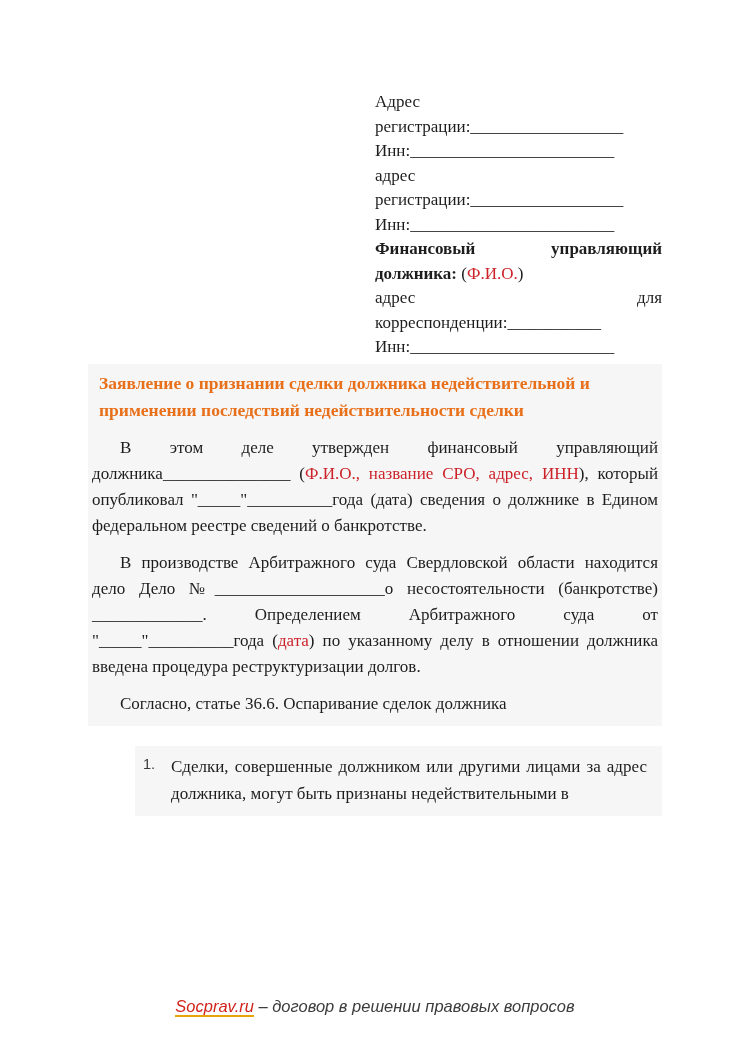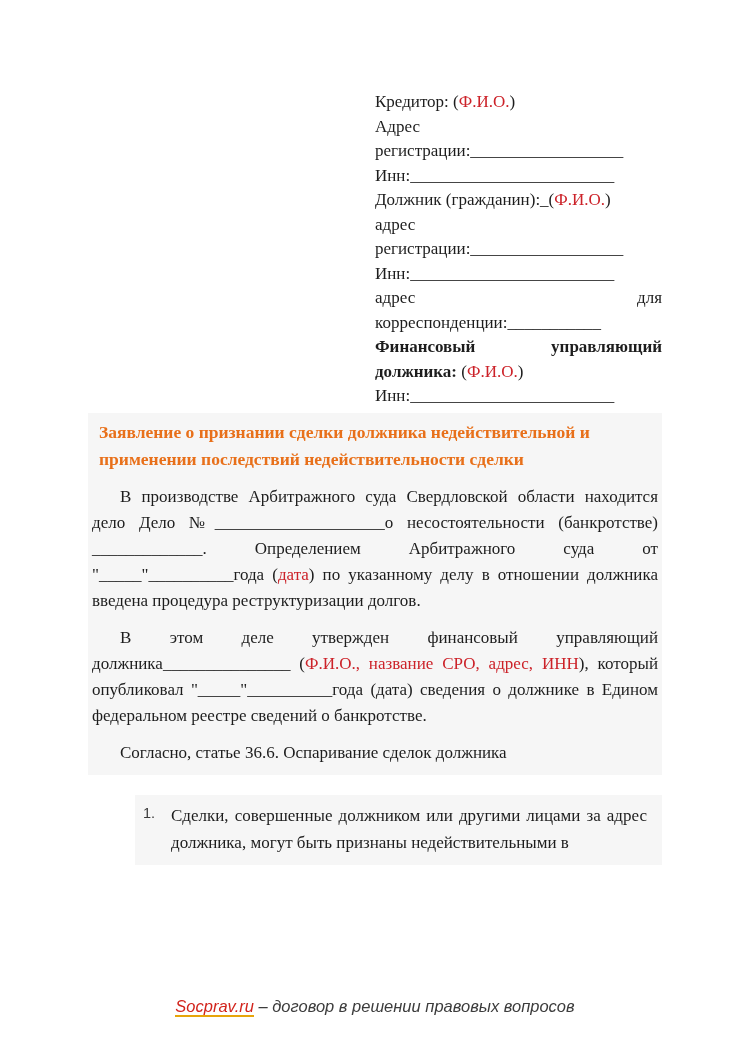--- a/index.html
+++ b/index.html
@@ -84,35 +84,33 @@
     border-bottom: 2px solid #e7a50a;
     cursor: pointer;
   }
 </style>
 </head>
 <body>
 
 <div class="page">
 
   <div class="court-header">
-    <div class="line"><span>Кредитор: (</span><span class="red">Ф.И.О.</span><span>)</span></div>
     <div class="line"><span>Адрес регистрации:__________________</span></div>
     <div class="line"><span>Инн:________________________</span></div>
-    <div class="line"><span>Должник (гражданин):_(</span><span class="red">Ф.И.О.</span><span>)</span></div>
     <div class="line"><span>адрес регистрации:__________________</span></div>
     <div class="line"><span>Инн:________________________</span></div>
+    <div class="line"><span class="b">Финансовый управляющий должника:</span><span> (</span><span class="red">Ф.И.О.</span><span>)</span></div>
     <div class="line"><span>адрес для корреспонденции:___________</span></div>
-    <div class="line"><span class="b">Финансовый управляющий должника:</span><span> (</span><span class="red">Ф.И.О.</span><span>)</span></div>
     <div class="line"><span>Инн:________________________</span></div>
   </div>
 
   <div class="gray-main">
     <div class="doc-title">Заявление о признании сделки должника недействительной и применении последствий недействительности сделки</div>
+    <p class="para"><span>В этом деле утвержден финансовый управляющий должника_______________ (</span><span class="red">Ф.И.О., название СРО, адрес, ИНН</span><span>), который опубликовал "_____"__________года (дата) сведения о должнике в Едином федеральном реестре сведений о банкротстве.</span></p>
     <p class="para"><span>В производстве Арбитражного суда Свердловской области находится дело Дело №____________________о несостоятельности (банкротстве) _____________. Определением Арбитражного суда от "_____"__________года (</span><span class="red">дата</span><span>) по указанному делу в отношении должника введена процедура реструктуризации долгов.</span></p>
-    <p class="para"><span>В этом деле утвержден финансовый управляющий должника_______________ (</span><span class="red">Ф.И.О., название СРО, адрес, ИНН</span><span>), который опубликовал "_____"__________года (дата) сведения о должнике в Едином федеральном реестре сведений о банкротстве.</span></p>
     <p class="para"><span>Согласно, статье 36.6. Оспаривание сделок должника</span></p>
   </div>
 
   <div class="list-block">
     <div class="list-item">
       <span class="li-num">1.</span>
       <div class="li-text"><span>Сделки, совершенные должником или другими лицами за адрес должника, могут быть признаны недействительными в</span></div>
     </div>
   </div>
 

